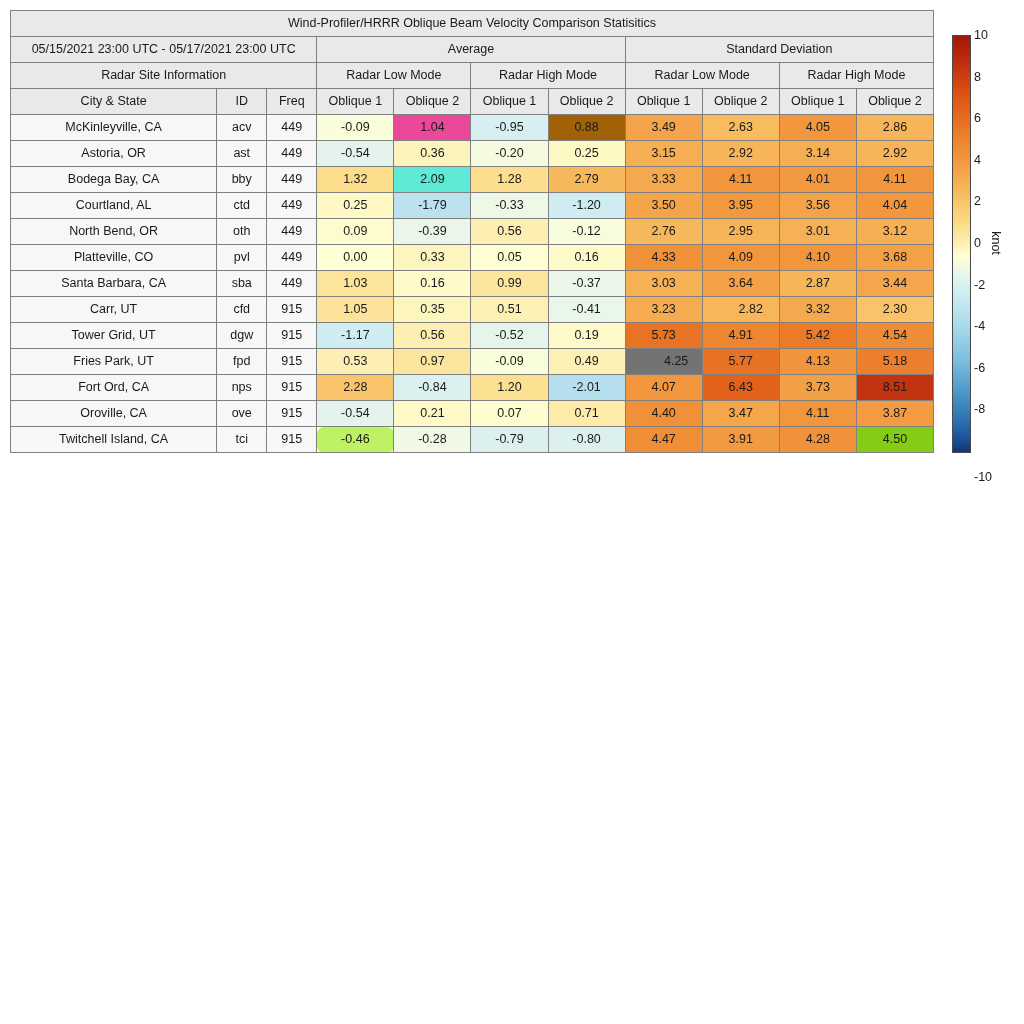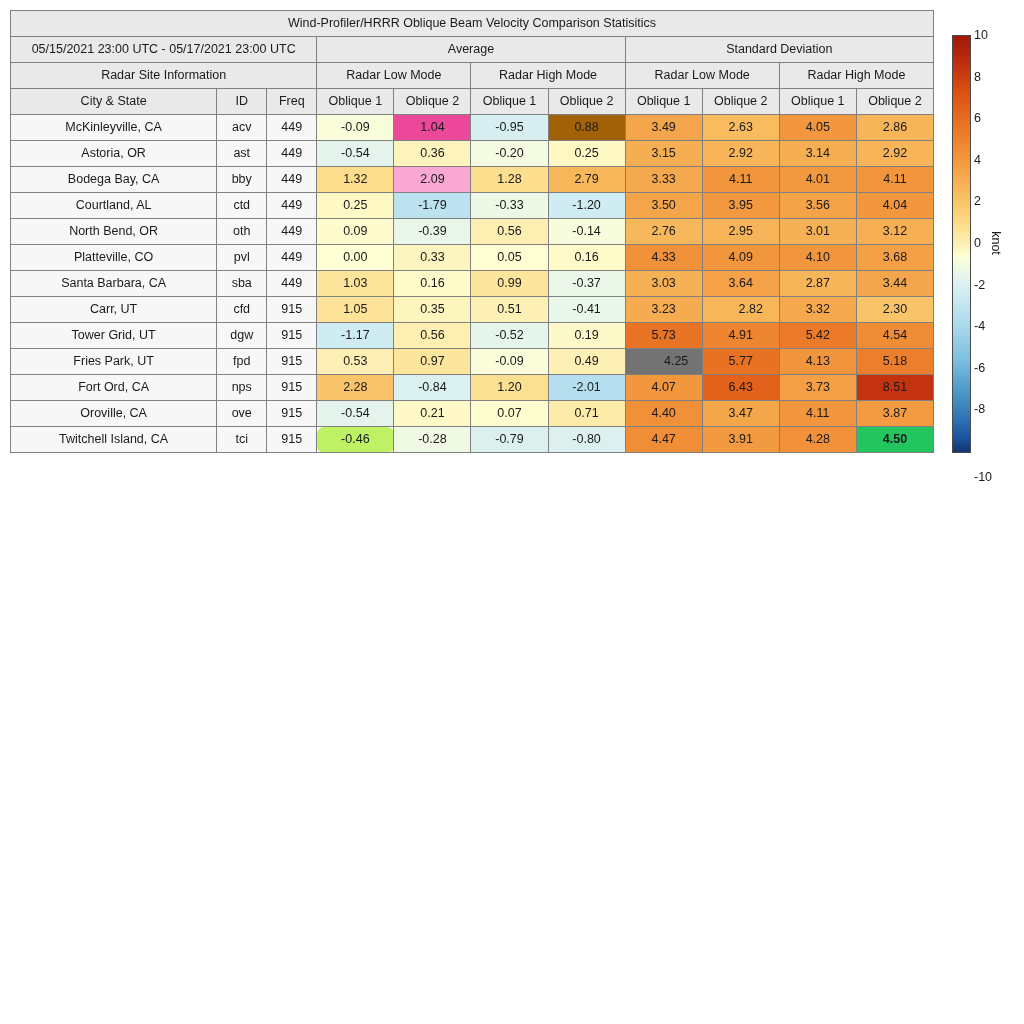--- a/index.html
+++ b/index.html
@@ -188,21 +188,21 @@
             <td style="background: rgb(246, 174, 82);">3.15</td>
             <td style="background: rgb(247, 180, 88);">2.92</td>
             <td style="background: rgb(246, 174, 83);">3.14</td>
             <td style="background: rgb(247, 180, 88);">2.92</td>
           </tr>
           <tr>
             <td class="label-cell">Bodega Bay, CA</td>
             <td class="label-cell">bby</td>
             <td class="label-cell">449</td>
             <td style="background: rgb(252, 221, 140);">1.32</td>
-            <td style="background: #f9a8d4; margin-left: 48px;">2.09</td>
+            <td style="background: #5eead4; margin-left: 48px;">2.09</td>
             <td style="background: rgb(252, 222, 142);">1.28</td>
             <td style="background: rgb(247, 183, 91);">2.79</td>
             <td style="background: rgb(245, 169, 78);">3.33</td>
             <td style="background: rgb(241, 150, 61);">4.11</td>
             <td style="background: rgb(242, 152, 63);">4.01</td>
             <td style="background: rgb(241, 150, 61);">4.11</td>
           </tr>
           <tr>
             <td class="label-cell">Courtland, AL</td>
             <td class="label-cell">ctd</td>
@@ -216,21 +216,21 @@
             <td style="background: rgb(244, 163, 73);">3.56</td>
             <td style="background: rgb(242, 151, 62);">4.04</td>
           </tr>
           <tr>
             <td class="label-cell">North Bend, OR</td>
             <td class="label-cell">oth</td>
             <td class="label-cell">449</td>
             <td style="background: rgb(254, 252, 207);">0.09</td>
             <td style="background: rgb(234, 246, 233);">-0.39</td>
             <td style="background: rgb(253, 239, 177);">0.56</td>
-            <td style="background: rgb(247, 252, 220);">-0.14</td>
+            <td style="background: rgb(247, 252, 220);">-0.12</td>
             <td style="background: rgb(247, 184, 91);">2.76</td>
             <td style="background: rgb(247, 179, 87);">2.95</td>
             <td style="background: rgb(246, 177, 86);">3.01</td>
             <td style="background: rgb(246, 175, 83);">3.12</td>
           </tr>
           <tr>
             <td class="label-cell">Platteville, CO</td>
             <td class="label-cell">pvl</td>
             <td class="label-cell">449</td>
             <td style="background: rgb(254, 255, 213);">0.00</td>
@@ -324,21 +324,21 @@
             <td class="label-cell">Twitchell Island, CA</td>
             <td class="label-cell">tci</td>
             <td class="label-cell">915</td>
             <td style="background: #bef264; border-radius: 7px;">-0.46</td>
             <td style="background: rgb(239, 249, 228);">-0.28</td>
             <td style="background: rgb(220, 241, 238);">-0.79</td>
             <td style="background: rgb(220, 241, 239);">-0.80</td>
             <td style="background: rgb(240, 142, 56);">4.47</td>
             <td style="background: rgb(242, 154, 65);">3.91</td>
             <td style="background: rgb(241, 146, 59);">4.28</td>
-            <td style="background: #22c55e; font-weight: bold;">4.50</td>
+            <td style="background: #84cc16;">4.50</td>
           </tr>
         </tbody>
     </table>
   </div>
 
   <div id="colorbar"></div>
   <div id="colorbar-ticks">
       <div class="cb-tick" style="left: 974px; top: 35px; position: absolute;">10</div>
       <div class="cb-tick" style="left: 974px; top: 76.6px; position: absolute;">8</div>
       <div class="cb-tick" style="left: 974px; top: 118.2px; position: absolute;">6</div>

